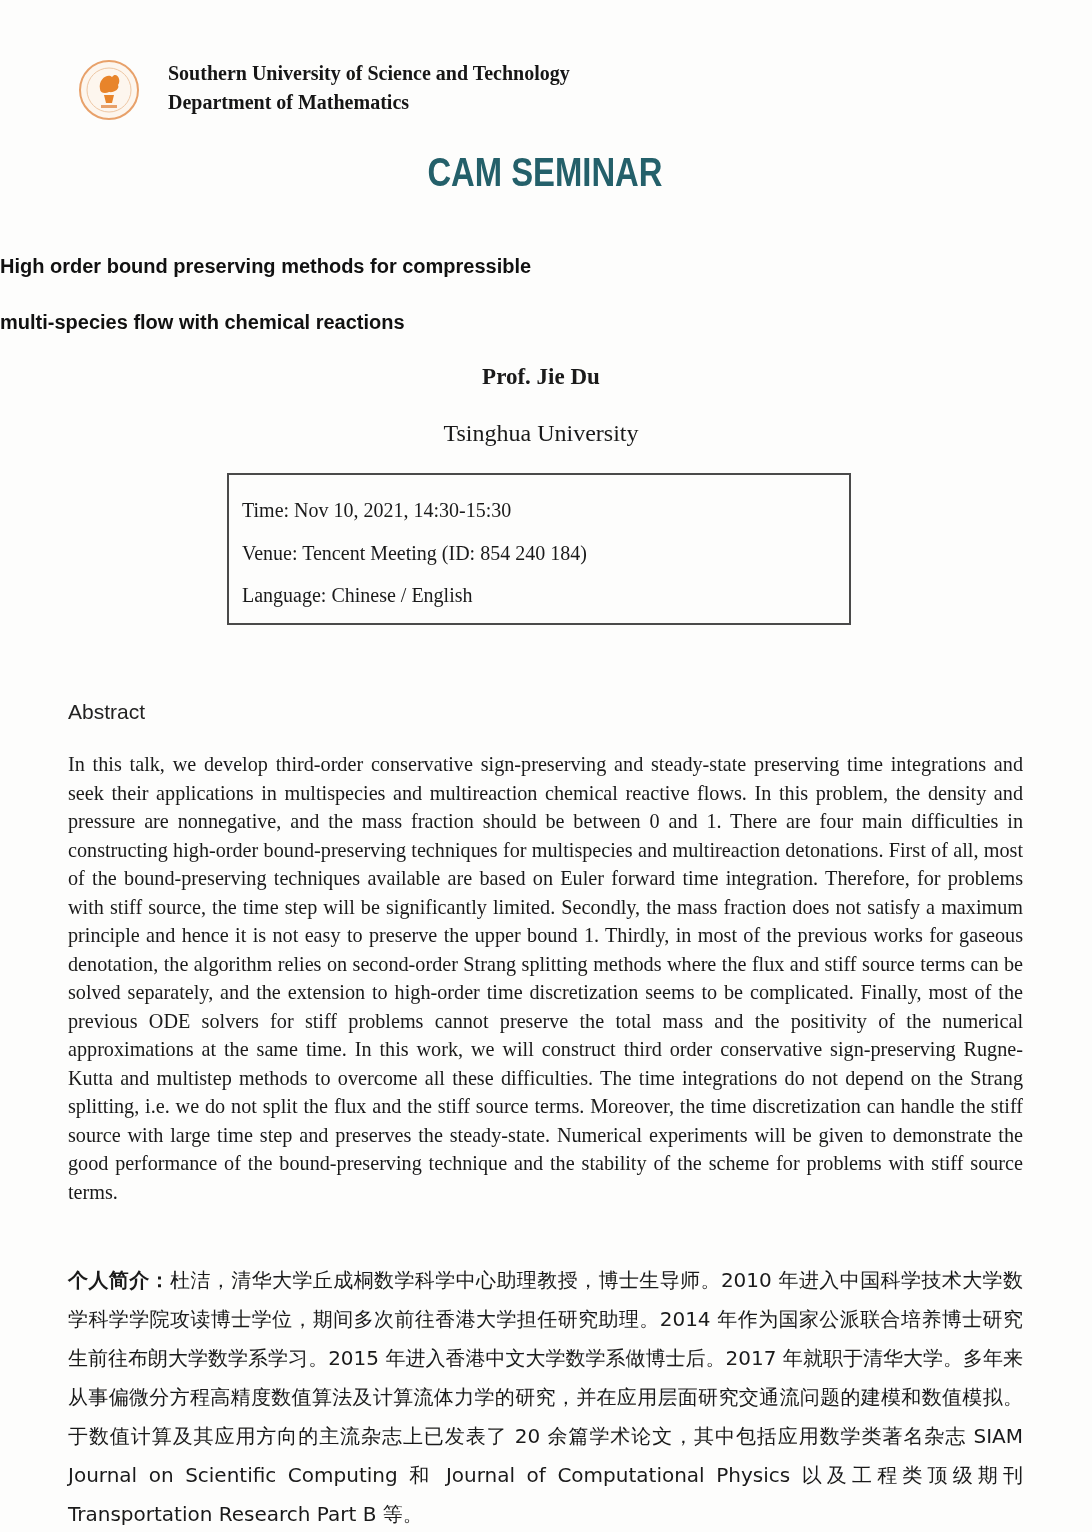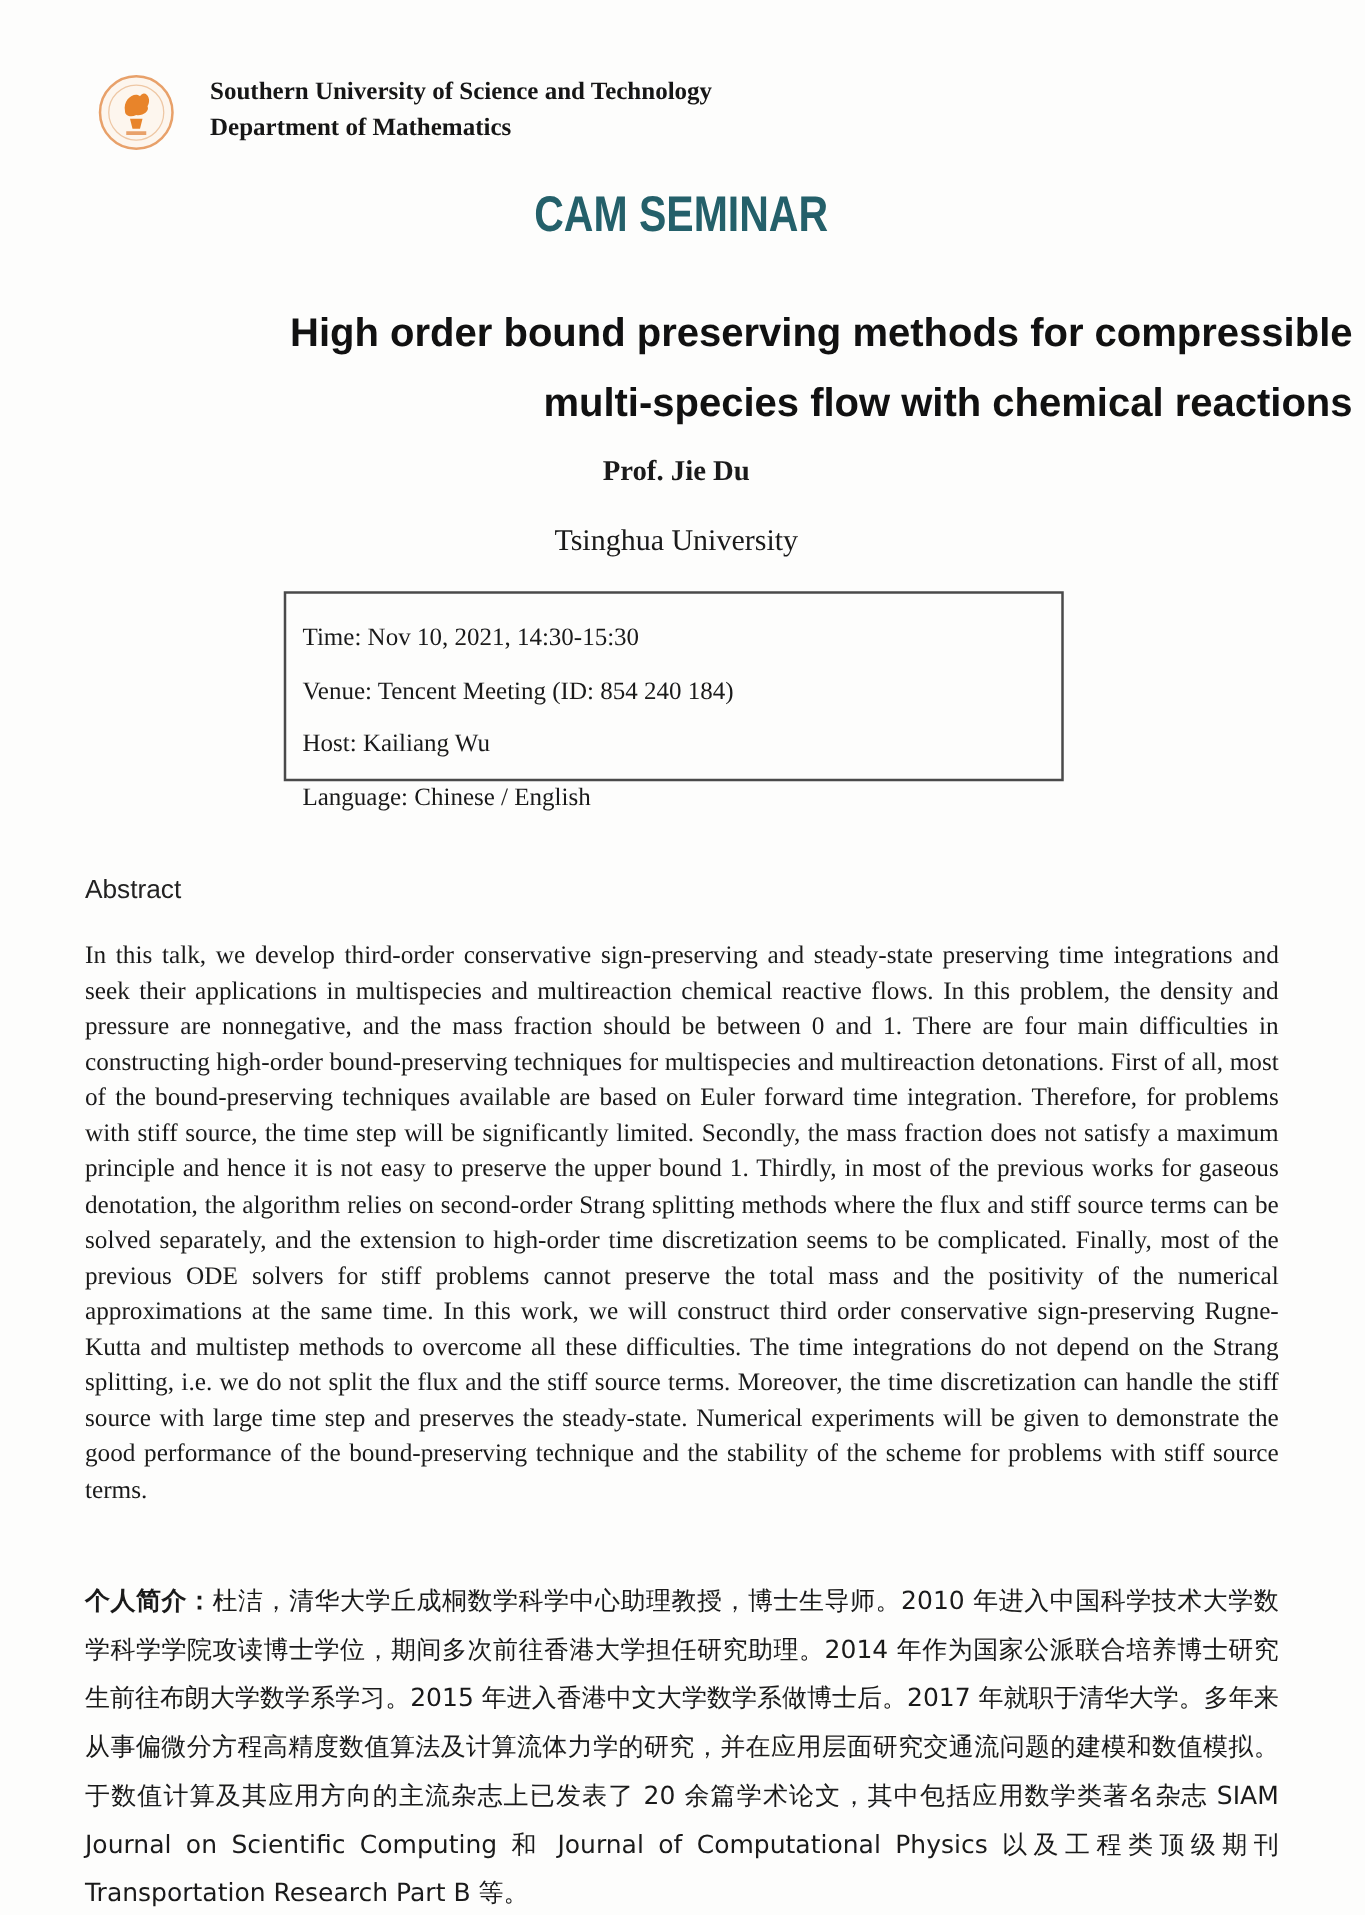--- a/index.html
+++ b/index.html
@@ -6,22 +6,22 @@
   body {
     width: 1092px; height: 1532px; background: #fdfdfc; position: relative; overflow: hidden;
     font-family: "Liberation Serif", "DejaVu Serif", serif; color: #1a1a1a;
   }
   .header { position: absolute; left: 78px; top: 59px; display: flex; align-items: flex-start; }
   .logo { width: 62px; height: 62px; margin-right: 28px; }
   .org { font-weight: bold; font-size: 20px; line-height: 29px; color: #161616; }
   .seminar { position: absolute; top: 150px; left: 0; width: 1092px; text-align: center;
     font-family: "Liberation Sans", "DejaVu Sans", sans-serif; font-weight: bold; font-size: 40px;
     color: #24606a; letter-spacing: 0px; transform: scaleX(0.82); transform-origin: 540px 0; }
-  .title { position: absolute; top: 238px; left: 0; width: 1082px; text-align: right;
-    font-family: "Liberation Sans", "DejaVu Sans", sans-serif; font-weight: bold; font-size: 32px; line-height: 56px; color: #111; }
+  .title { position: absolute; top: 238px; left: 0; width: 1082px; text-align: left;
+    font-family: "Liberation Sans", "DejaVu Sans", sans-serif; font-weight: bold; font-size: 20px; line-height: 56px; color: #111; }
   .speaker { position: absolute; top: 364px; left: 0; width: 1082px; text-align: center; font-weight: bold; font-size: 23px; }
   .affil { position: absolute; top: 420px; left: 0; width: 1082px; text-align: center; font-size: 24px; }
   .infobox { position: absolute; left: 227px; top: 473px; width: 624px; height: 152px; border: 2px solid #4a4a4a; box-sizing: border-box; padding: 14px 0 0 13px; }
   .infobox div { font-size: 20px; line-height: 42.5px; }
   .abs-h { position: absolute; left: 68px; top: 700px; font-family: "Liberation Sans", "DejaVu Sans", sans-serif; font-size: 21px; color: #222; }
   .abstract { position: absolute; left: 68px; top: 750px; width: 955px; font-size: 20.2px; line-height: 28.5px; text-align: justify; }
   .bio { position: absolute; left: 68px; top: 1261px; width: 955px; font-size: 20px; line-height: 39px; text-align: justify; font-family: "DejaVu Sans", "Liberation Serif", sans-serif; }
   .bio b { font-weight: bold; }
 </style>
 </head>
@@ -47,20 +47,19 @@
   <div>High order bound preserving methods for compressible</div>
   <div>multi-species flow with chemical reactions</div>
 </div>
 
 <div class="speaker">Prof. Jie Du</div>
 <div class="affil">Tsinghua University</div>
 
 <div class="infobox">
   <div>Time: Nov 10, 2021, 14:30-15:30</div>
   <div>Venue: Tencent Meeting (ID: 854 240 184)</div>
-  <div>Host: Kailiang Wu</div>
   <div>Language: Chinese / English</div>
 </div>
 
 <div class="abs-h">Abstract</div>
 <div class="abstract">In this talk, we develop third-order conservative sign-preserving and steady-state preserving time integrations and seek their applications in multispecies and multireaction chemical reactive flows. In this problem, the density and pressure are nonnegative, and the mass fraction should be between 0 and 1. There are four main difficulties in constructing high-order bound-preserving techniques for multispecies and multireaction detonations. First of all, most of the bound-preserving techniques available are based on Euler forward time integration. Therefore, for problems with stiff source, the time step will be significantly limited. Secondly, the mass fraction does not satisfy a maximum principle and hence it is not easy to preserve the upper bound 1. Thirdly, in most of the previous works for gaseous denotation, the algorithm relies on second-order Strang splitting methods where the flux and stiff source terms can be solved separately, and the extension to high-order time discretization seems to be complicated. Finally, most of the previous ODE solvers for stiff problems cannot preserve the total mass and the positivity of the numerical approximations at the same time. In this work, we will construct third order conservative sign-preserving Rugne-Kutta and multistep methods to overcome all these difficulties. The time integrations do not depend on the Strang splitting, i.e. we do not split the flux and the stiff source terms. Moreover, the time discretization can handle the stiff source with large time step and preserves the steady-state. Numerical experiments will be given to demonstrate the good performance of the bound-preserving technique and the stability of the scheme for problems with stiff source terms.</div>
 
 <div class="bio"><b>个人简介：</b><span>杜洁，清华大学丘成桐数学科学中心助理教授，博士生导师。2010 年进入中国科学技术大学数学科学学院攻读博士学位，期间多次前往香港大学担任研究助理。2014 年作为国家公派联合培养博士研究生前往布朗大学数学系学习。2015 年进入香港中文大学数学系做博士后。2017 年就职于清华大学。多年来从事偏微分方程高精度数值算法及计算流体力学的研究，并在应用层面研究交通流问题的建模和数值模拟。于数值计算及其应用方向的主流杂志上已发表了 20 余篇学术论文，其中包括应用数学类著名杂志 SIAM Journal on Scientific Computing 和 Journal of Computational Physics 以及工程类顶级期刊 Transportation Research Part B 等。</span></div>
 
 </body></html>

